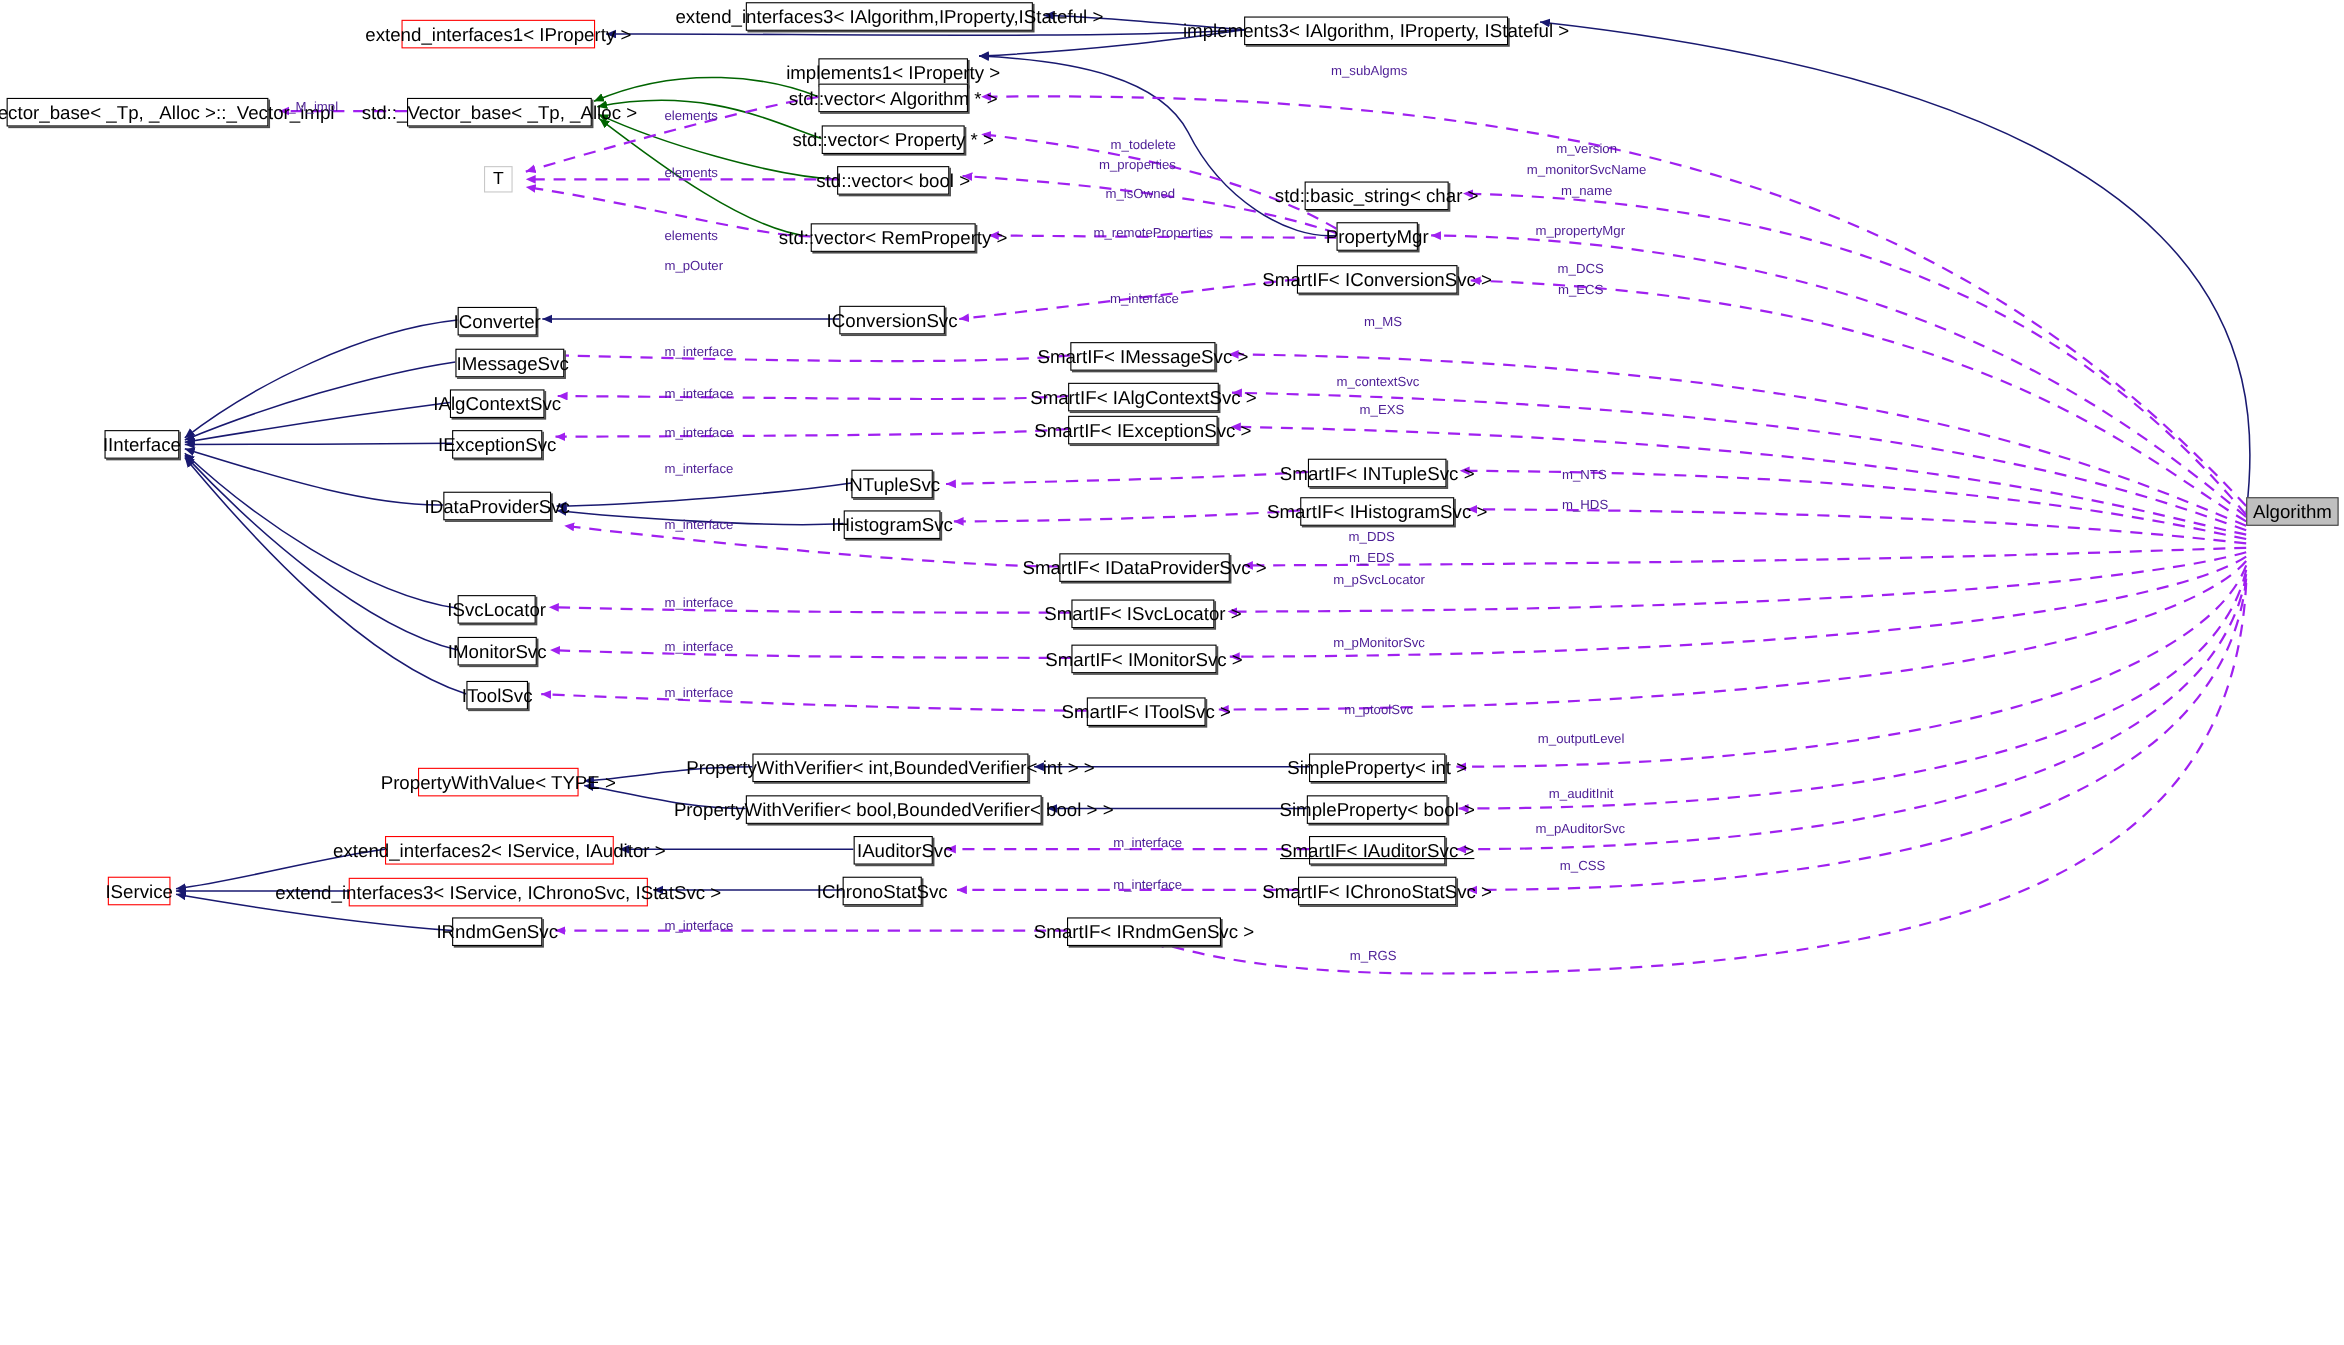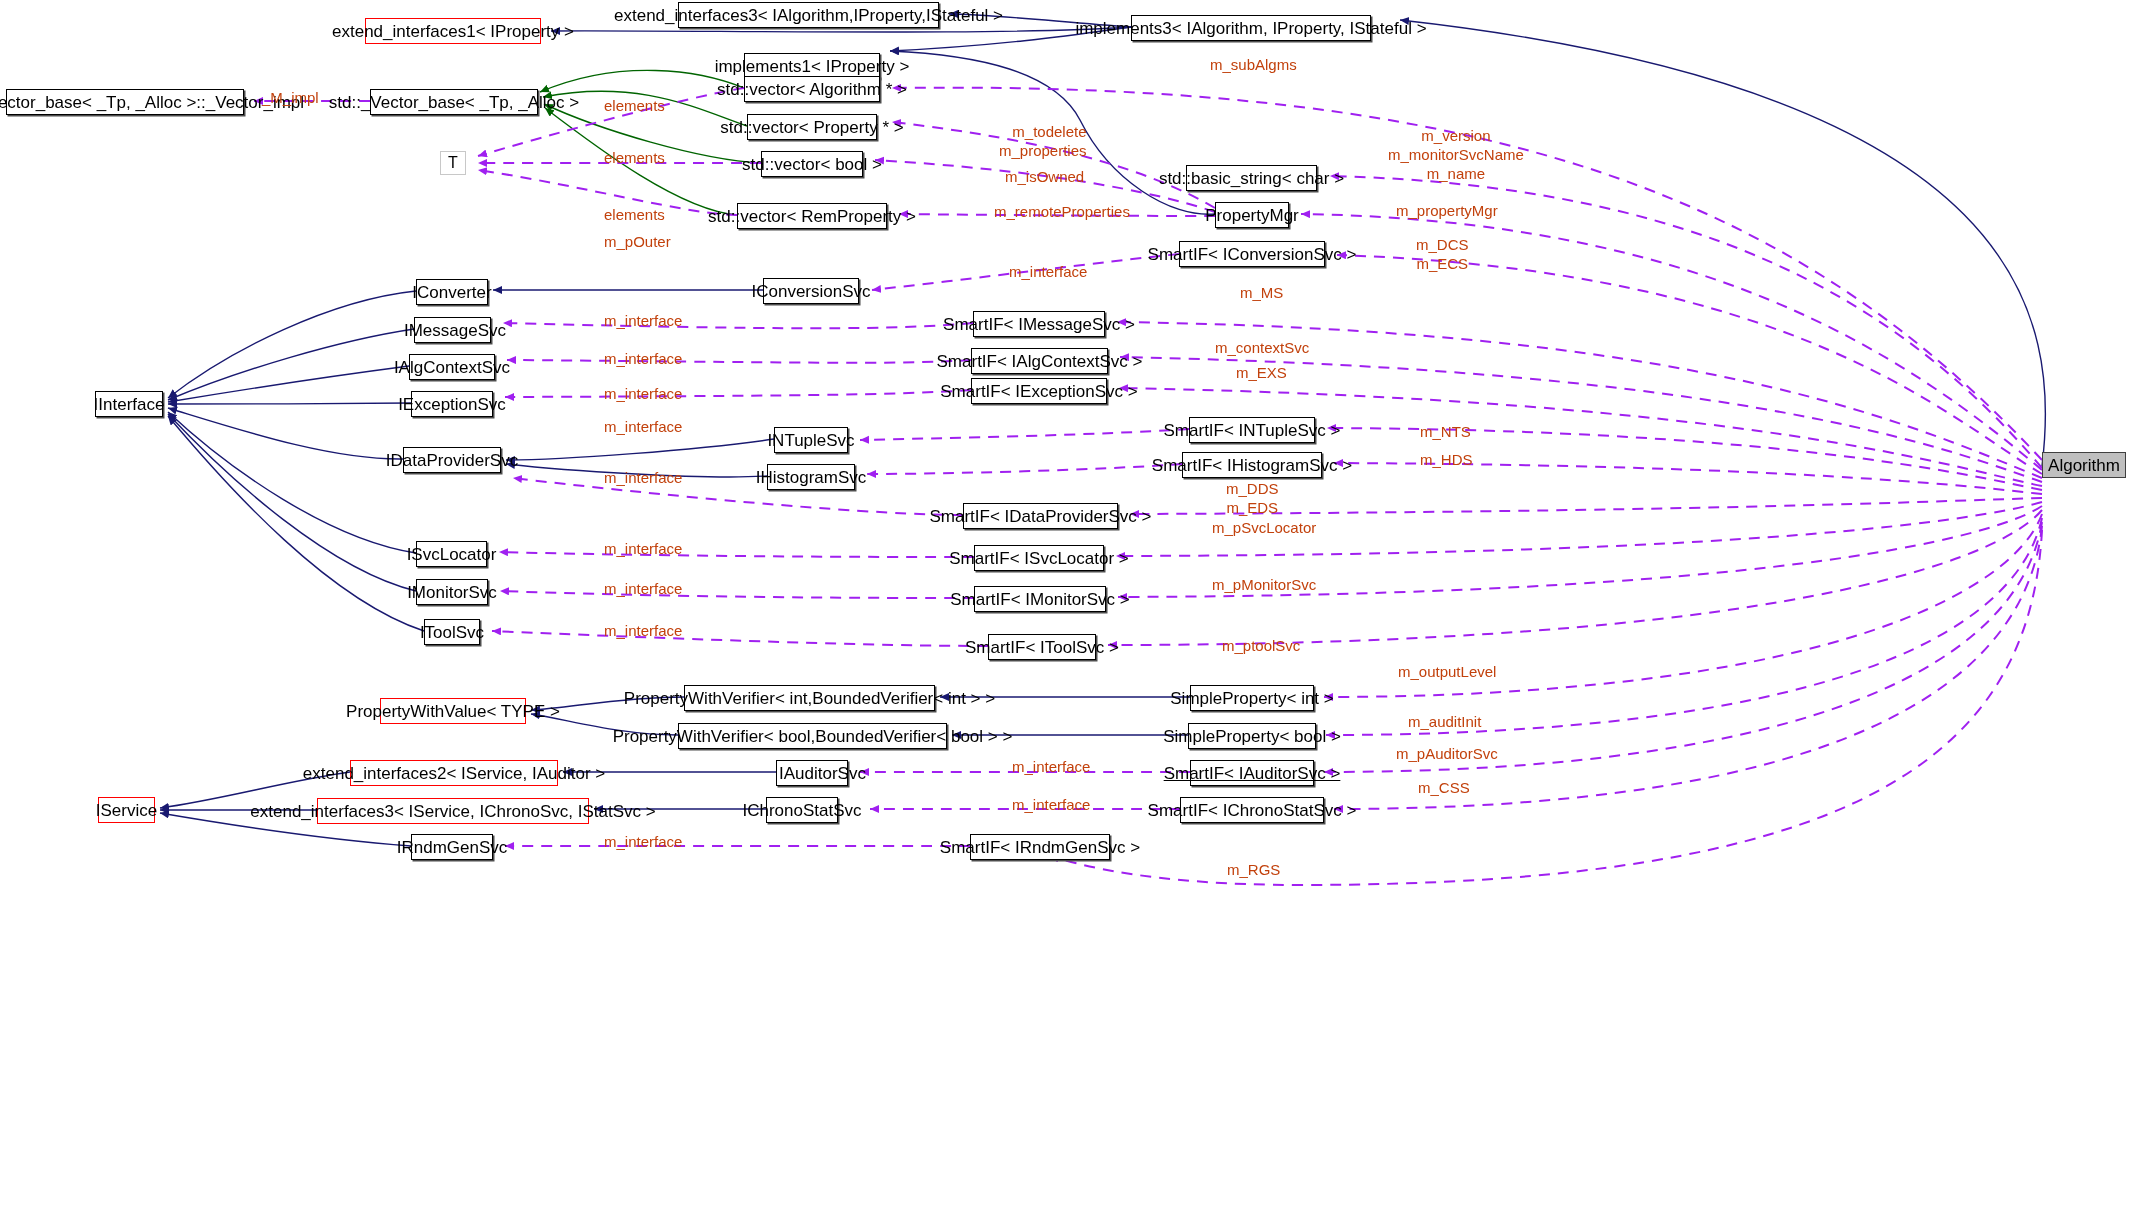--- a/index.html
+++ b/index.html
@@ -9,21 +9,21 @@
 
   .node{position:absolute;box-sizing:border-box;display:flex;align-items:center;
         justify-content:center;background:#ffffff;border:1px solid #000000;
         color:#000000;font-size:17px;line-height:1;white-space:nowrap;
         height:26px;padding:0 7px;z-index:5;}
   .node.red{border:1px solid #ff0000;}
   .node.gray{background:#bfbfbf;border:1px solid #404040;}
   .node.tiny{border:1px solid #c8c8c8;height:24px;min-width:26px;font-size:16px;}
   .node.thick{border:1px solid #000000;box-shadow:1.5px 1.5px 0 0 #4d4d4d;}
 
-  .elabel{position:absolute;font-size:15px;color:#c2410c;white-space:nowrap;
+  .elabel{position:absolute;font-size:12px;color:#4c1d95;white-space:nowrap;
           z-index:6;line-height:19px;}
 </style>
 </head>
 <body>
 
 <div id="canvas">
 
   <svg id="edges" viewBox="0 0 2131 1223">
     <defs>
       <marker id="ah-navy" markerWidth="10" markerHeight="10" refX="9" refY="4" orient="auto" markerUnits="userSpaceOnUse">
@@ -171,21 +171,21 @@
     </div>
   <div class="node thick" style="left:1179px;top:241px;width:146px;">
       <span>SmartIF&lt; IConversionSvc &gt;</span>
     </div>
   <div class="node thick" style="left:95px;top:391px;width:68px;">
       <span>IInterface</span>
     </div>
   <div class="node thick" style="left:416px;top:279px;width:72px;">
       <span>IConverter</span>
     </div>
-  <div class="node thick" style="left:414px;top:317px;width:77px;padding-left:12px;">
+  <div class="node thick" style="left:414px;top:317px;width:99px;padding-left:12px;">
       <span>IMessageSvc</span>
     </div>
   <div class="node thick" style="left:409px;top:354px;width:86px;">
       <span>IAlgContextSvc</span>
     </div>
   <div class="node thick" style="left:411px;top:391px;width:82px;">
       <span>IExceptionSvc</span>
     </div>
   <div class="node thick" style="left:403px;top:447px;width:98px;">
       <span>IDataProviderSvc</span>

